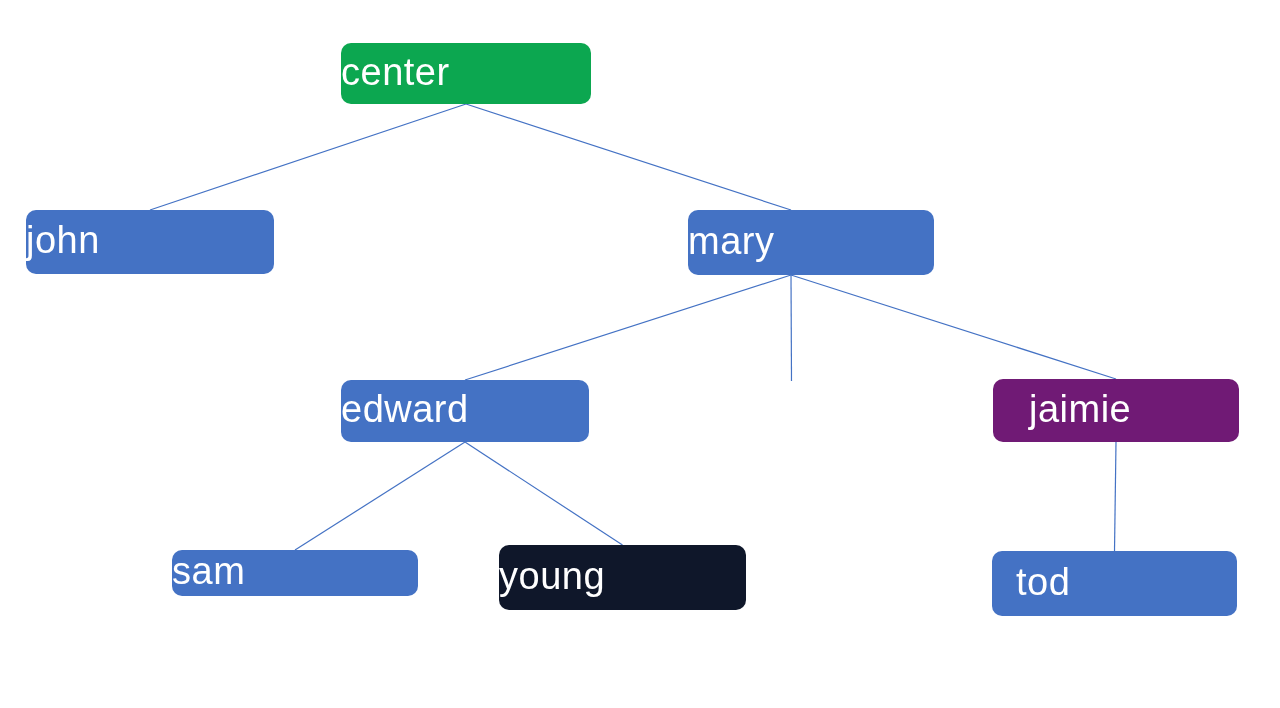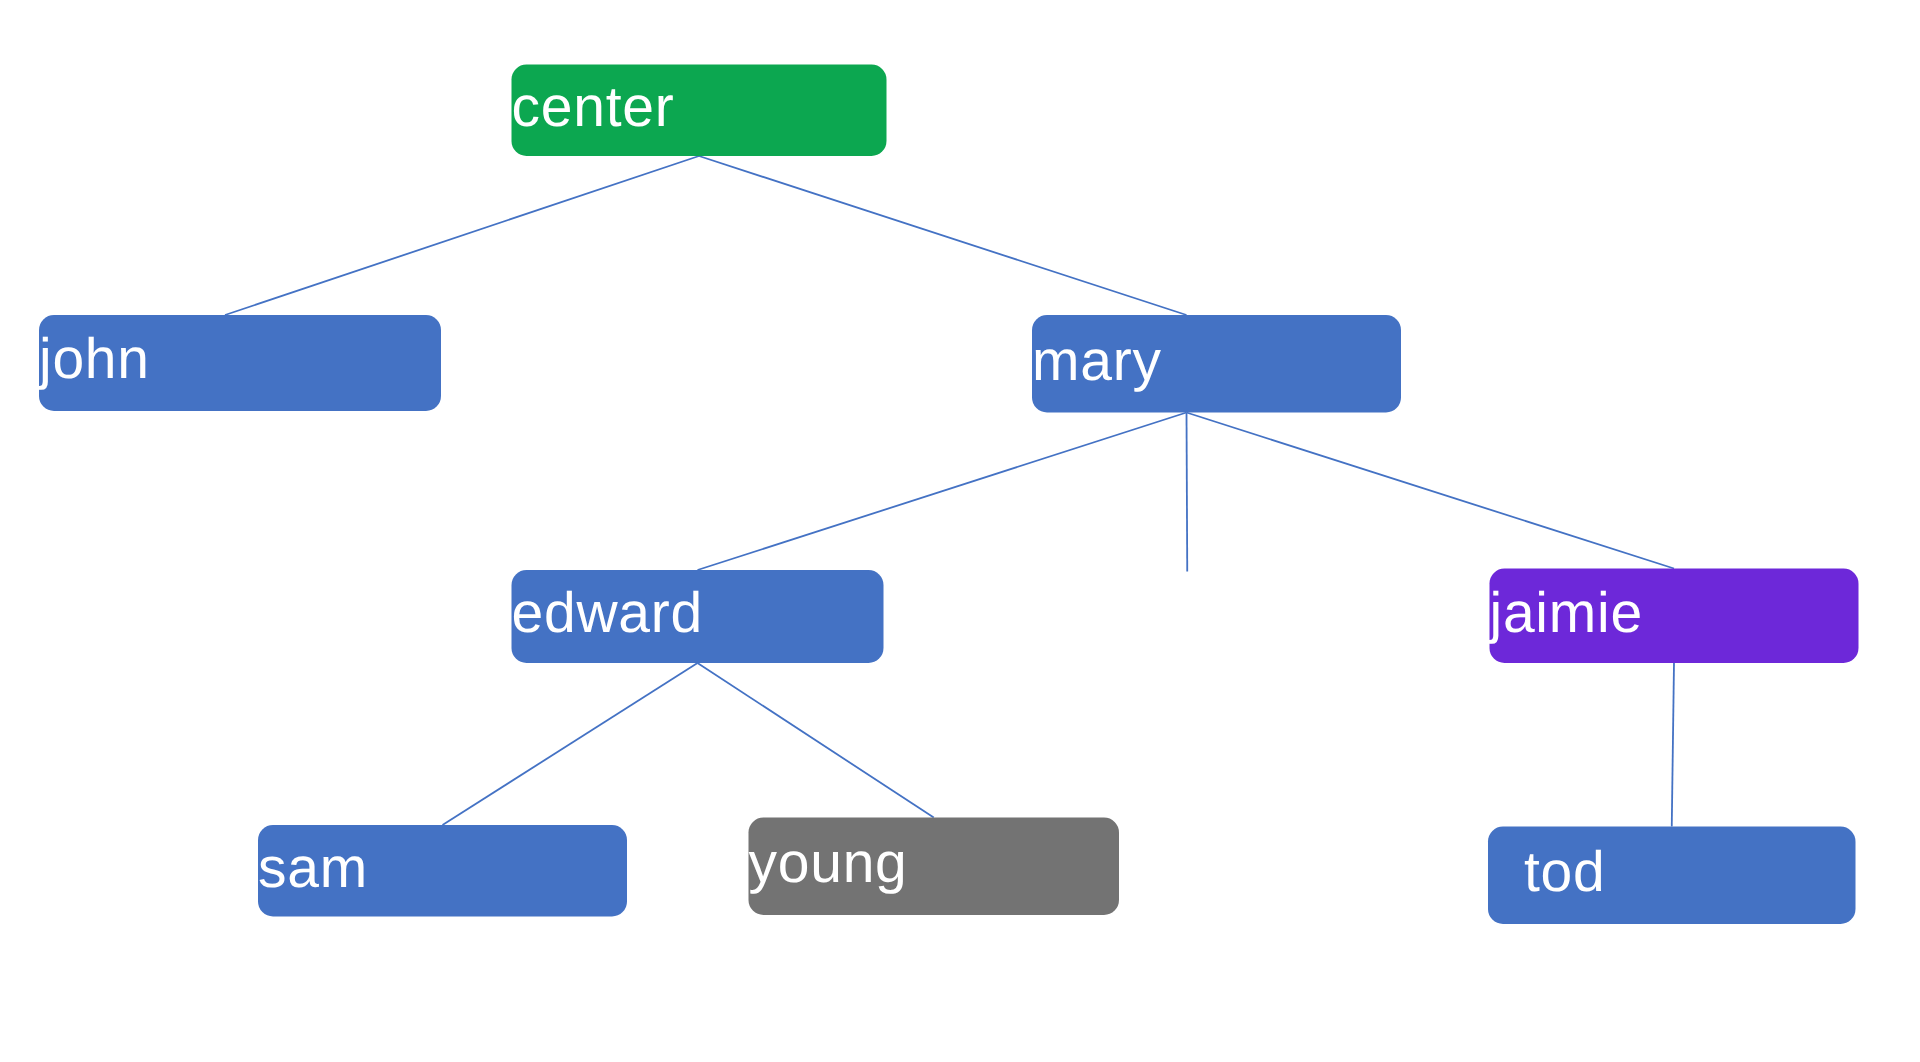--- a/index.html
+++ b/index.html
@@ -54,42 +54,42 @@
       <line x1="791" y1="275" x2="1116" y2="379" stroke="#4472c4" stroke-width="1.2"></line>
       <line x1="465" y1="442" x2="295" y2="550" stroke="#4472c4" stroke-width="1.2"></line>
       <line x1="465" y1="442" x2="622.5" y2="545" stroke="#4472c4" stroke-width="1.2"></line>
       <line x1="1116" y1="442" x2="1114.5" y2="551" stroke="#4472c4" stroke-width="1.2"></line>
     </svg>
 
   <div class="node" style="left: 341px; top: 43px; width: 250px; height: 61px; background: rgb(12, 167, 80);">
     <span class="node-label" style="color: rgb(255, 255, 255);">center</span>
   </div>
 
-  <div class="node" style="left: 26px; top: 210px; width: 268px; height: 64px; background: rgb(68, 114, 196);">
+  <div class="node" style="left: 26px; top: 210px; width: 248px; height: 64px; background: rgb(68, 114, 196);">
     <span class="node-label" style="color: rgb(255, 255, 255);">john</span>
   </div>
 
   <div class="node" style="left: 688px; top: 210px; width: 246px; height: 65px; background: rgb(68, 114, 196);">
     <span class="node-label" style="color: rgb(255, 255, 255);">mary</span>
   </div>
 
   <div class="node" style="left: 341px; top: 380px; width: 248px; height: 62px; background: rgb(68, 114, 196);">
     <span class="node-label" style="color: rgb(255, 255, 255);">edward</span>
   </div>
 
 
-  <div class="node" style="left: 993px; top: 379px; width: 246px; height: 63px; background: #6d28d9;">
+  <div class="node" style="left: 993px; top: 379px; width: 246px; height: 63px; background: #701a75; padding-left: 36px;">
     <span class="node-label" style="color: rgb(255, 255, 255);">jaimie</span>
   </div>
 
-  <div class="node" style="left: 172px; top: 550px; width: 246px; height: 61px; background: rgb(68, 114, 196);">
+  <div class="node" style="left: 172px; top: 550px; width: 246px; height: 46px; background: rgb(68, 114, 196);">
     <span class="node-label" style="color: rgb(255, 255, 255);">sam</span>
   </div>
 
-  <div class="node" style="left: 499px; top: 545px; width: 247px; height: 65px; background: #737373;">
+  <div class="node" style="left: 499px; top: 545px; width: 247px; height: 65px; background: #0f172a;">
     <span class="node-label" style="color: rgb(255, 255, 255);">young</span>
   </div>
 
   <div class="node" style="left: 992px; top: 551px; width: 245px; height: 65px; background: rgb(68, 114, 196); padding-left: 24px;">
     <span class="node-label" style="color: rgb(255, 255, 255);">tod</span>
   </div>
 
 </div>
 
 </body></html>

